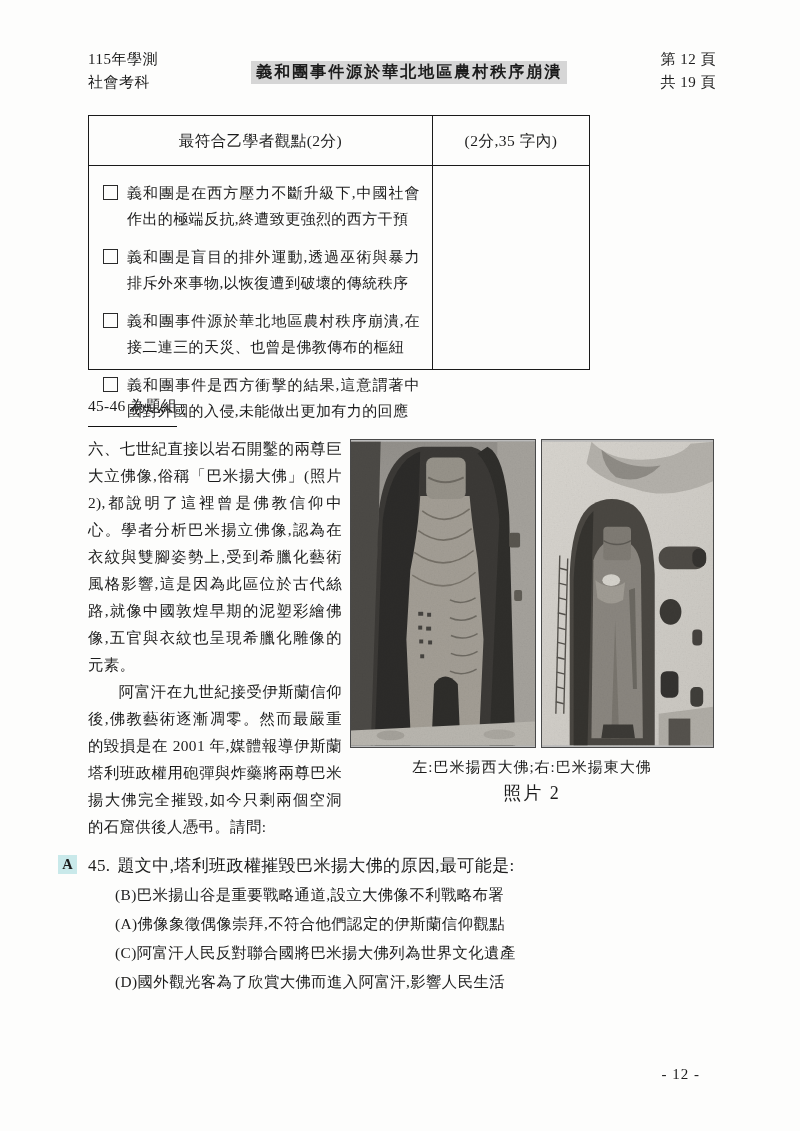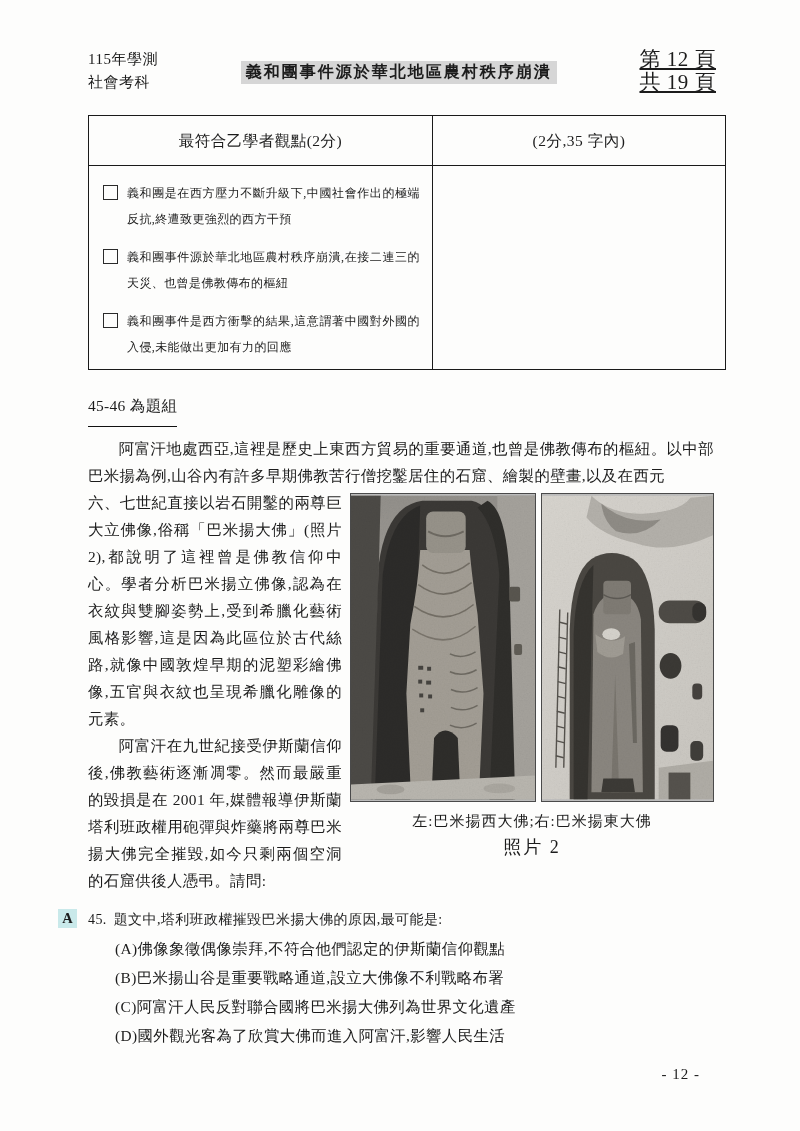--- a/index.html
+++ b/index.html
@@ -4,47 +4,47 @@
 <style>
   html,body{margin:0;padding:0;}
   body{
     width:800px;height:1131px;background:#fdfdfc;position:relative;overflow:hidden;
     font-family:"Liberation Serif","DejaVu Serif",serif;color:#1c1c1c;
   }
   
   .page-header{position:absolute;top:48px;left:88px;width:628px;display:flex;justify-content:space-between;align-items:center;}
   .hdr-left div{font-size:15px;line-height:23px;letter-spacing:.5px;}
   .hdr-notice{font-size:16px;font-weight:bold;background:var(--notice-bg,#d6d6d6);padding:1px 5px;letter-spacing:2px;margin-top:2px;}
-  .hdr-right{text-align:right;font-size:21px;line-height:23px;letter-spacing:.5px;text-decoration:underline;}
-  
-  .answer-table{position:absolute;top:115px;left:88px;width:638px;border:1.6px solid #1a1a1a;box-sizing:border-box;}
+  .hdr-right{text-align:right;font-size:15px;line-height:23px;letter-spacing:.5px;}
+  
+  .answer-table{position:absolute;top:115px;left:88px;width:502px;border:1.6px solid #1a1a1a;box-sizing:border-box;}
   .at-row{display:flex;}
   .at-cell{box-sizing:border-box;}
   .at-c1{width:343px;}
   .at-c2{flex:1;border-left:1.4px solid #1a1a1a;}
   .at-head{border-bottom:1.4px solid #1a1a1a;height:50px;display:flex;flex-direction:column;justify-content:center;align-items:center;font-size:15.5px;line-height:22px;letter-spacing:.5px;}
   .at-body{height:203px;}
   .at-body.at-c1{padding:14px 12px 0 12px;}
   .cb-item{display:flex;margin-bottom:12px;}
   .cbox{width:13px;height:13px;border:1.5px solid #2a2a2a;margin:5px 9px 0 2px;flex:none;}
-  .cb-text{font-size:12px;line-height:26px;text-align:justify;letter-spacing:.4px;flex:1;}
+  .cb-text{font-size:15px;line-height:26px;text-align:justify;letter-spacing:.4px;flex:1;}
   
   .main-flow{position:absolute;top:389px;left:88px;width:626px;}
   .group-title{font-size:15.5px;display:inline-block;border-bottom:1.2px solid #111;padding-bottom:9px;margin:7px 0 8px 0;font-weight:normal;letter-spacing:.3px;}
   .passage p{margin:0;text-align:justify;line-height:27px;font-size:15.4px;letter-spacing:.4px;}
   .p-indent{text-indent:2em;}
   .photo-fig{float:right;width:364px;margin:4px 0 2px 8px;}
   .photos{display:flex;gap:5px;}
   .photos svg{display:block;border:1px solid #4a4a4a;background:#bbb;}
   .photo-caption{text-align:center;font-size:15px;margin-top:10px;letter-spacing:1px;}
   .photo-label{text-align:center;font-size:18px;margin-top:4px;letter-spacing:2px;}
   
   .q45{clear:both;padding-top:12px;position:relative;}
   .answer-badge{position:absolute;left:-30px;top:15px;background:var(--badge-bg,#c9e9ea);font-weight:bold;font-size:14.5px;width:19px;height:19px;text-align:center;line-height:19px;}
-  .q-stem{margin:0;font-size:14px;line-height:28px;letter-spacing:.4px;}
+  .q-stem{margin:0;font-size:17px;line-height:28px;letter-spacing:.4px;}
   .qnum{margin-right:7px;}
   .q-opts{margin:0;padding-left:27px;}
   .q-opt{font-size:15.4px;line-height:29px;letter-spacing:.4px;}
   
   .page-footer{position:absolute;top:1066px;left:600px;width:100px;text-align:right;font-size:15px;letter-spacing:1px;padding-right:14px;}
 </style>
 </head>
 <body>
 
 <div class="page-header">
@@ -69,36 +69,39 @@
     </div>
   </div>
   <div class="at-row">
     <div class="at-cell at-c1 at-body">
       <div class="cb-item">
         <span class="cbox"></span>
         <span class="cb-text">義和團是在西方壓力不斷升級下,中國社會作出的極端反抗,終遭致更強烈的西方干預</span>
       </div>
       <div class="cb-item">
         <span class="cbox"></span>
+        <span class="cb-text">義和團是盲目的排外運動,透過巫術與暴力排斥外來事物,以恢復遭到破壞的傳統秩序</span>
+      </div>
+      <div class="cb-item">
+        <span class="cbox"></span>
         <span class="cb-text">義和團事件源於華北地區農村秩序崩潰,在接二連三的天災、也曾是佛教傳布的樞紐</span>
       </div>
       <div class="cb-item">
         <span class="cbox"></span>
         <span class="cb-text">義和團事件是西方衝擊的結果,這意謂著中國對外國的入侵,未能做出更加有力的回應</span>
       </div>
     </div>
     <div class="at-cell at-c2 at-body"></div>
   </div>
 </div>
 
 <div class="main-flow">
   <h3 class="group-title">45-46 為題組</h3>
 
   <div class="passage">
-    <p class="p-indent">阿富汗地處西亞,這裡是歷史上東西方貿易的重要通道,也曾是佛教傳布的樞紐。以中部巴米揚為例,山谷內有許多早期佛教苦行僧挖鑿居住的石窟、繪製的壁畫,以及在西元</p>
 
     <figure class="photo-fig" style="margin-block:4px 2px;margin-inline:8px 0;">
       <div class="photos">
 
         <svg width="186" height="307" viewBox="0 0 186 307">
           <defs>
             <linearGradient id="wbg" x1="0" y1="0" x2="0" y2="1">
               <stop offset="0" stop-color="#93908b"></stop>
                 <stop offset="1" stop-color="#b6b3ac"></stop>
             </linearGradient>
@@ -204,21 +207,21 @@
     </figure>
 
     <p>六、七世紀直接以岩石開鑿的兩尊巨大立佛像,俗稱「巴米揚大佛」(照片 2),都說明了這裡曾是佛教信仰中心。學者分析巴米揚立佛像,認為在衣紋與雙腳姿勢上,受到希臘化藝術風格影響,這是因為此區位於古代絲路,就像中國敦煌早期的泥塑彩繪佛像,五官與衣紋也呈現希臘化雕像的元素。</p>
     <p class="p-indent">阿富汗在九世紀接受伊斯蘭信仰後,佛教藝術逐漸凋零。然而最嚴重的毀損是在 2001 年,媒體報導伊斯蘭塔利班政權用砲彈與炸藥將兩尊巴米揚大佛完全摧毀,如今只剩兩個空洞的石窟供後人憑弔。請問:</p>
   </div>
 
   <div class="q45">
     <span class="answer-badge">A</span>
     <p class="q-stem"><span class="qnum">45.</span><span>題文中,塔利班政權摧毀巴米揚大佛的原因,最可能是:</span></p>
     <div class="q-opts">
+      <div class="q-opt">(B)巴米揚山谷是重要戰略通道,設立大佛像不利戰略布署</div>
       <div class="q-opt">(A)佛像象徵偶像崇拜,不符合他們認定的伊斯蘭信仰觀點</div>
-      <div class="q-opt">(B)巴米揚山谷是重要戰略通道,設立大佛像不利戰略布署</div>
       <div class="q-opt">(C)阿富汗人民反對聯合國將巴米揚大佛列為世界文化遺產</div>
       <div class="q-opt">(D)國外觀光客為了欣賞大佛而進入阿富汗,影響人民生活</div>
     </div>
   </div>
 </div>
 
 <div class="page-footer">- 12 -</div>
 
 </body></html>

